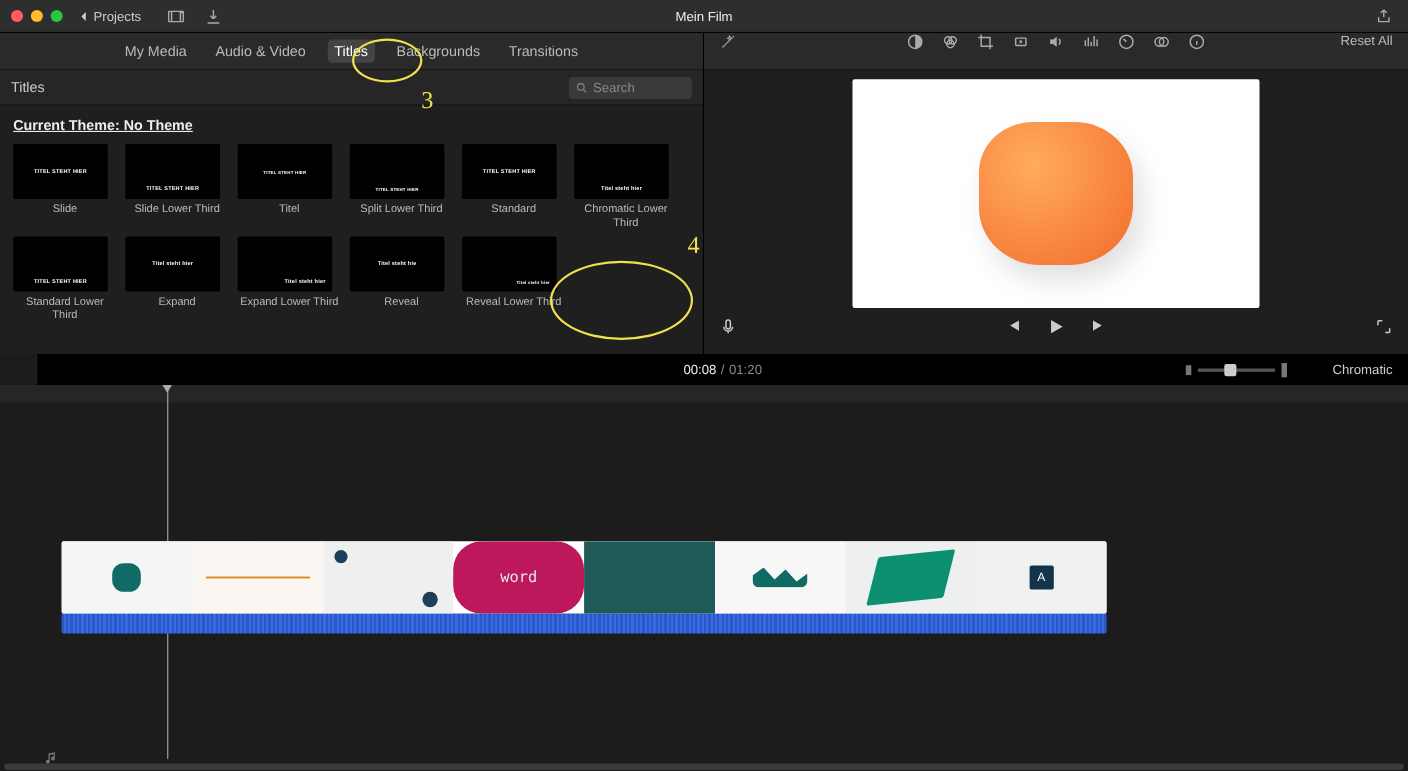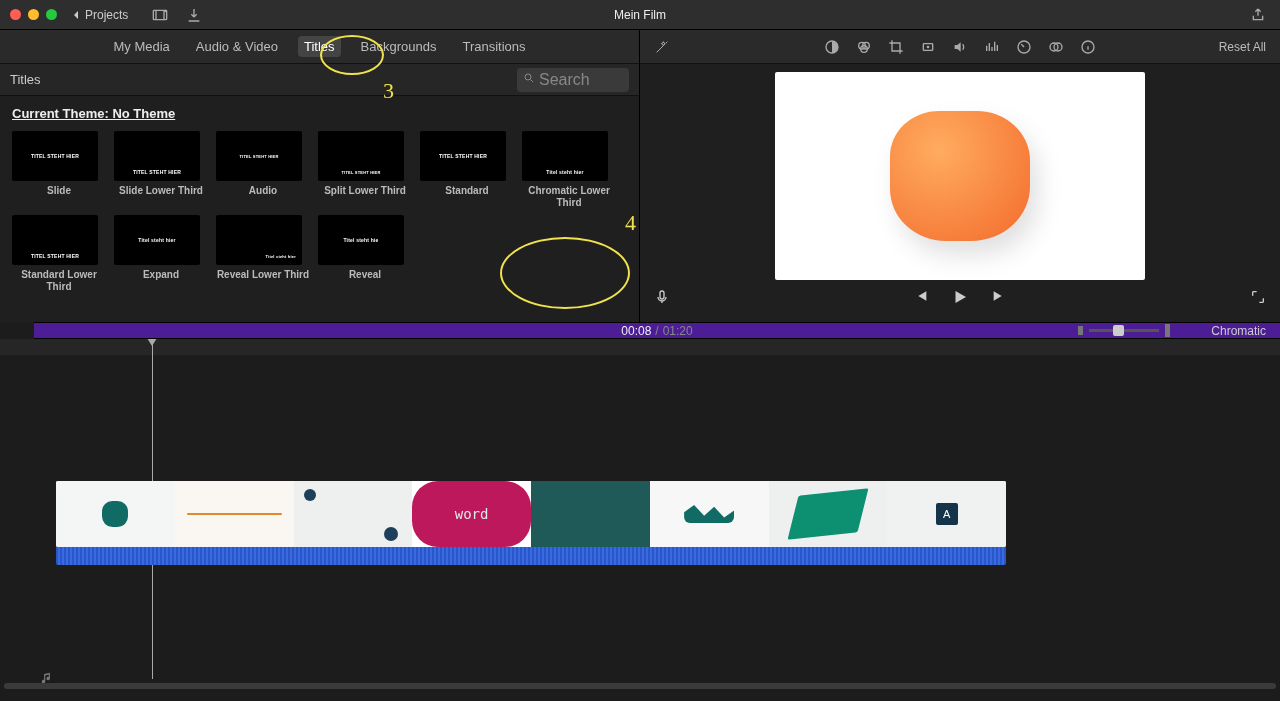--- a/index.html
+++ b/index.html
@@ -44,53 +44,53 @@
   .right-pane { flex:1; display:flex; flex-direction:column; }
 
   
   .tabs-row { height:34px; display:flex; align-items:center; justify-content:center; gap:14px; font-size:13px; color:#bbb; background:#2a2a2a; border-bottom:1px solid #111;}
   .tab { padding:3px 6px; cursor:default;}
   .tab.active { background:#444; border-radius:4px; color:#fff;}
 
   .titles-hdr { height:32px; display:flex; align-items:center; justify-content:space-between; padding:0 10px; background:#262626; border-bottom:1px solid #111;}
   .titles-hdr .lbl { font-size:13px; color:#ccc;}
   .search-wrap { position:relative; width:112px; }
-  .search-input { width:100%; background:#3a3a3a; border:none; border-radius:4px; padding:3px 6px 3px 22px; color:#ddd; font-size:16px;}
+  .search-input { width:100%; background:#3a3a3a; border:none; border-radius:4px; padding:3px 6px 3px 22px; color:#ddd; font-size:12px;}
   .search-input::placeholder{color:#888;}
   .search-ico { position:absolute; left:6px; top:4px; width:12px; height:12px; fill:#888;}
 
   .theme-row { padding:10px 12px 2px; font-size:13px; font-weight:600; color:#eee;text-decoration:underline;}
   .thumbs { display:grid; grid-template-columns: repeat(6, 94px); gap:8px 8px; padding:8px 12px; }
   .title-thumb { width:94px; }
   .thumb-box { width:86px; height:50px; background:#000; border-radius:2px; display:flex; align-items:center; justify-content:center; color:#fff; font-size:5px; font-weight:700; letter-spacing:0.2px; overflow:hidden; position:relative;}
   .thumb-box.tiny { font-size:4px; font-weight:700;}
   .thumb-box.lower { align-items:flex-end; padding-bottom:6px;}
   .thumb-box.lowerR { align-items:flex-end; justify-content:flex-end; padding:0 6px 6px 0;}
-  .thumb-lbl { margin-top:4px; text-align:center; font-size:10px; color:#bbb; line-height:1.15; height:22px;font-weight:bold;}
-
-  
-  .tools-row { height:34px; display:flex; align-items:center; padding:0 14px; gap:20px; background:#2a2a2a; border-bottom:1px solid #111; position:relative;}
+  .thumb-lbl { margin-top:4px; text-align:center; font-size:10px; color:#bbb; line-height:1.15; height:22px;}
+
+  
+  .tools-row { height:34px; display:flex; align-items:flex-start; padding:0 14px; gap:20px; background:#2a2a2a; border-bottom:1px solid #111; position:relative;}
   .tools-left { display:flex; gap:14px;}
   .tools-center { position:absolute; left:50%; transform:translateX(-50%); display:flex; gap:16px;}
   .tools-icon { width:16px; height:16px; fill:#aaa;}
   .reset { position:absolute; right:14px; color:#bbb; font-size:12px;}
   .preview-area { flex:1; display:flex; flex-direction:column; align-items:center; justify-content:flex-start; padding-top:8px;}
   .preview-frame { width:370px; height:208px; background:#fff; border-radius:2px; display:flex; align-items:center; justify-content:center; overflow:hidden;}
   .blob {
     width:140px; height:130px; border-radius:35% 38% 42% 40%;
     background: radial-gradient(circle at 35% 30%, #ffac5f, #f36b2c);
     filter: drop-shadow(8px 14px 12px rgba(0,0,0,0.12));
   }
   .transport { width:100%; display:flex; align-items:center; justify-content:space-between; padding:8px 14px 0;}
   .transport-center { display:flex; gap:22px;}
   .t-icon { width:16px; height:16px; fill:#ccc;}
   .t-icon.big{width:18px;height:18px;}
 
   
-  .time-hdr { height:17px; background:#4c1d95; display:flex; align-items:center; justify-content:center; font-size:12px; border-top:1px solid #000; border-bottom:1px solid #000; position:relative;margin-left:34px;}
+  .time-hdr { height:28px; background:#000000; display:flex; align-items:center; justify-content:center; font-size:12px; border-top:1px solid #000; border-bottom:1px solid #000; position:relative;margin-left:34px;}
   .time-hdr .cur{color:#eee;} .time-hdr .sep{color:#888; margin:0 4px;} .time-hdr .tot{color:#888;}
   .zoom-slider { position:absolute; right:110px; display:flex; align-items:center; gap:6px;}
   .zoom-slider .track{ width:70px; height:3px; background:#555; position:relative;}
   .zoom-slider .knob{ position:absolute; left:24px; top:-4px; width:11px; height:11px; background:#ccc; border-radius:2px;}
   .zoom-cap { width:5px; height:9px; background:#777;}
   .settings-btn { position:absolute; right:14px; color:#ccc; font-size:12px;}
 
   
   .timeline { height:350px; background:#1c1c1c; position:relative; overflow:hidden;}
   .ruler { height:16px; background:#262626;}
@@ -188,21 +188,21 @@
         <div class="title-thumb">
           <div class="thumb-box ">TITEL STEHT HIER</div>
           <div class="thumb-lbl">Slide</div>
         </div>
         <div class="title-thumb">
           <div class="thumb-box lower">TITEL STEHT HIER</div>
           <div class="thumb-lbl">Slide Lower Third</div>
         </div>
         <div class="title-thumb">
           <div class="thumb-box tiny">TITEL STEHT HIER</div>
-          <div class="thumb-lbl">Audio</div>
+          <div class="thumb-lbl">Titel</div>
         </div>
         <div class="title-thumb">
           <div class="thumb-box lower tiny">TITEL STEHT HIER</div>
           <div class="thumb-lbl">Split Lower Third</div>
         </div>
         <div class="title-thumb">
           <div class="thumb-box ">TITEL STEHT HIER</div>
           <div class="thumb-lbl">Standard</div>
         </div>
         <div class="title-thumb">
@@ -211,26 +211,30 @@
         </div>
         <div class="title-thumb">
           <div class="thumb-box lower">TITEL STEHT HIER</div>
           <div class="thumb-lbl">Standard Lower Third</div>
         </div>
         <div class="title-thumb">
           <div class="thumb-box ">Titel steht hier</div>
           <div class="thumb-lbl">Expand</div>
         </div>
         <div class="title-thumb">
+          <div class="thumb-box lowerR">Titel steht hier</div>
+          <div class="thumb-lbl">Expand Lower Third</div>
+        </div>
+        <div class="title-thumb">
+          <div class="thumb-box ">Titel steht hie</div>
+          <div class="thumb-lbl">Reveal</div>
+        </div>
+        <div class="title-thumb">
           <div class="thumb-box lowerR tiny">Titel steht hier</div>
           <div class="thumb-lbl">Reveal Lower Third</div>
-        </div>
-        <div class="title-thumb">
-          <div class="thumb-box ">Titel steht hie</div>
-          <div class="thumb-lbl">Reveal</div>
         </div>
       </div>
   </div>
 
   <div class="right-pane">
     <div class="tools-row">
       <div class="tools-left">
         <svg class="tools-icon" viewBox="0 0 24 24">
             <path d="m4 20 12-12m2-2 2-2M14 4l1 2 2 1-2 1-1 2-1-2-2-1 2-1z" stroke="#aaa" stroke-width="1.5" fill="none"></path>
           </svg>

